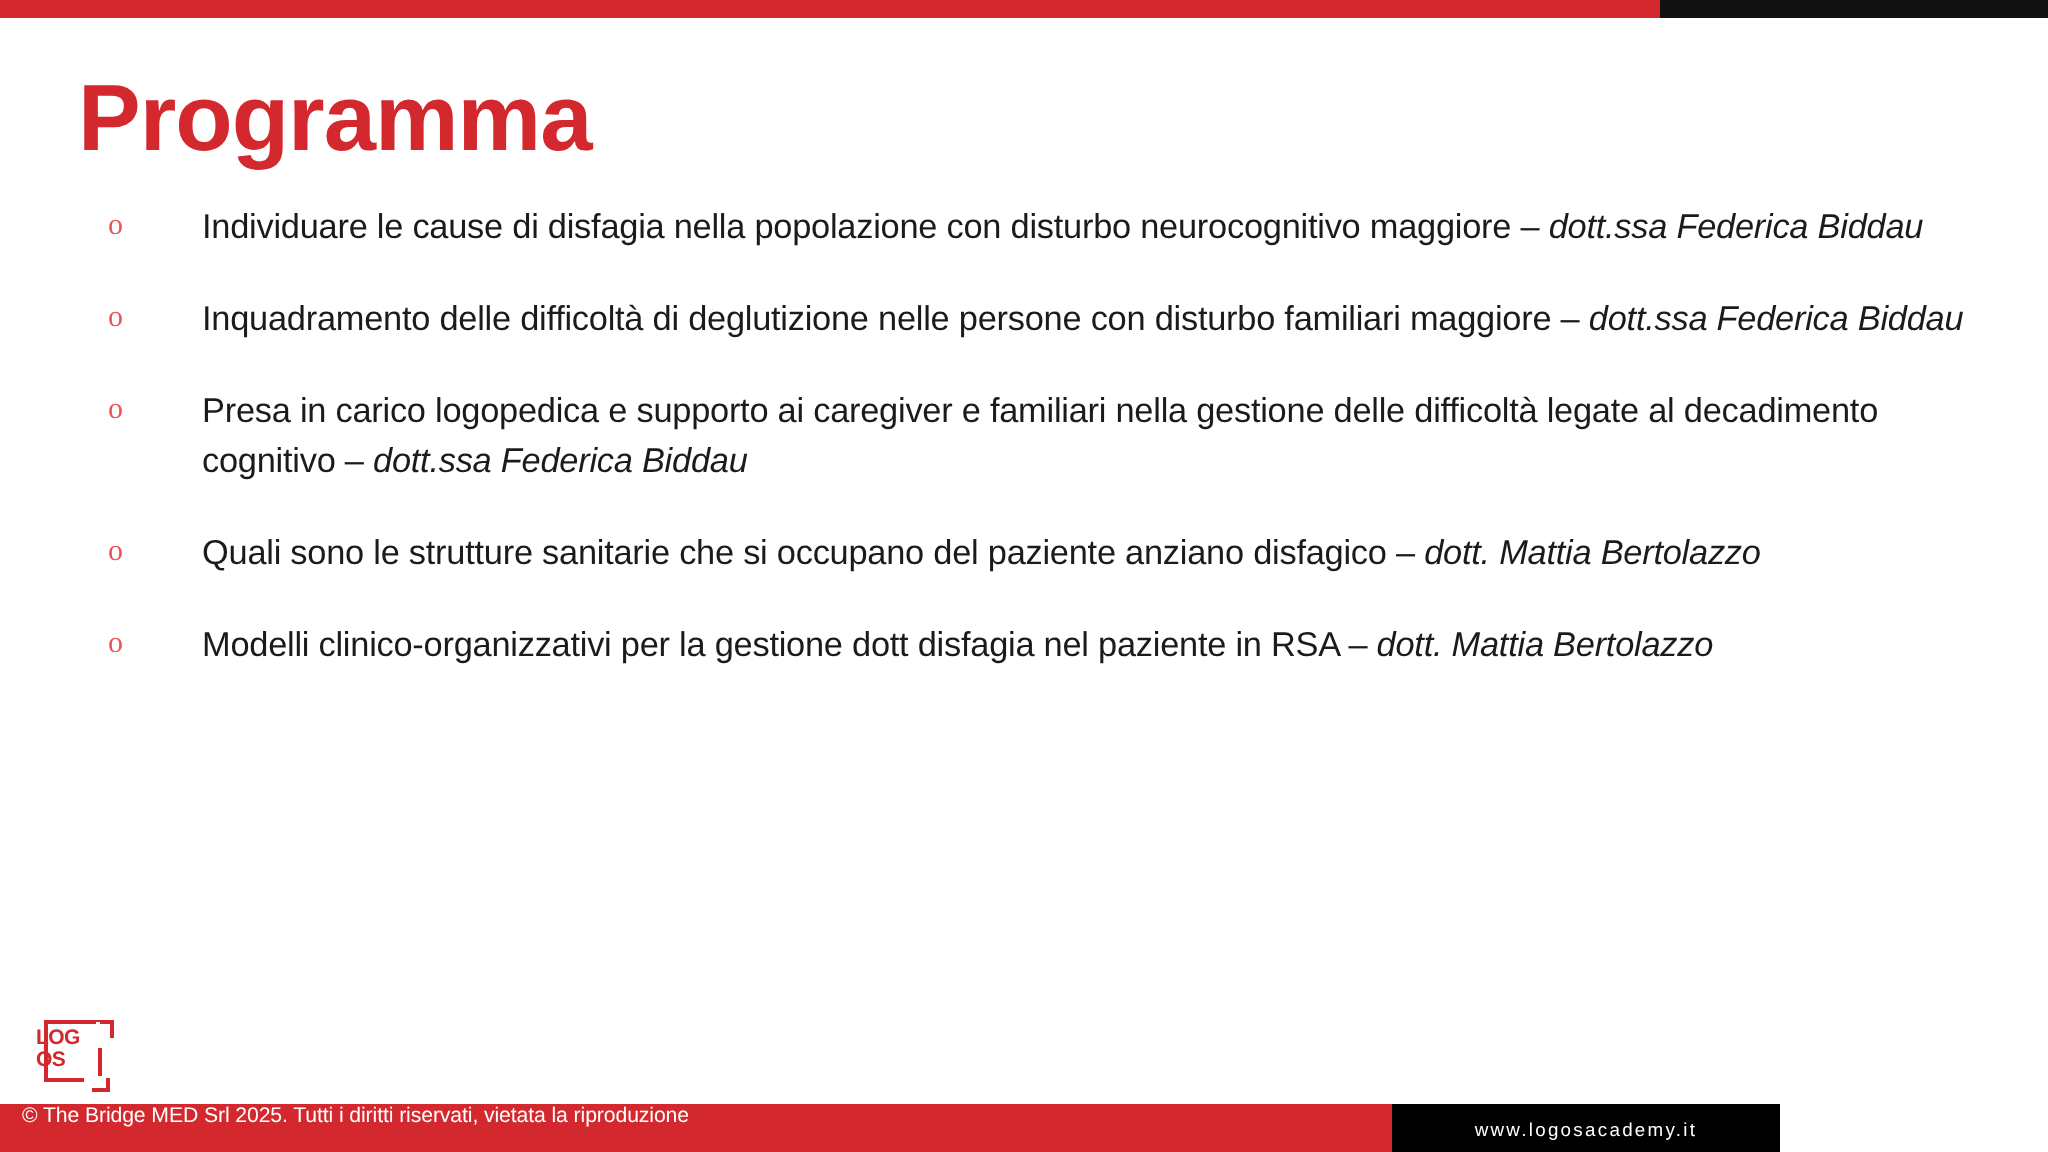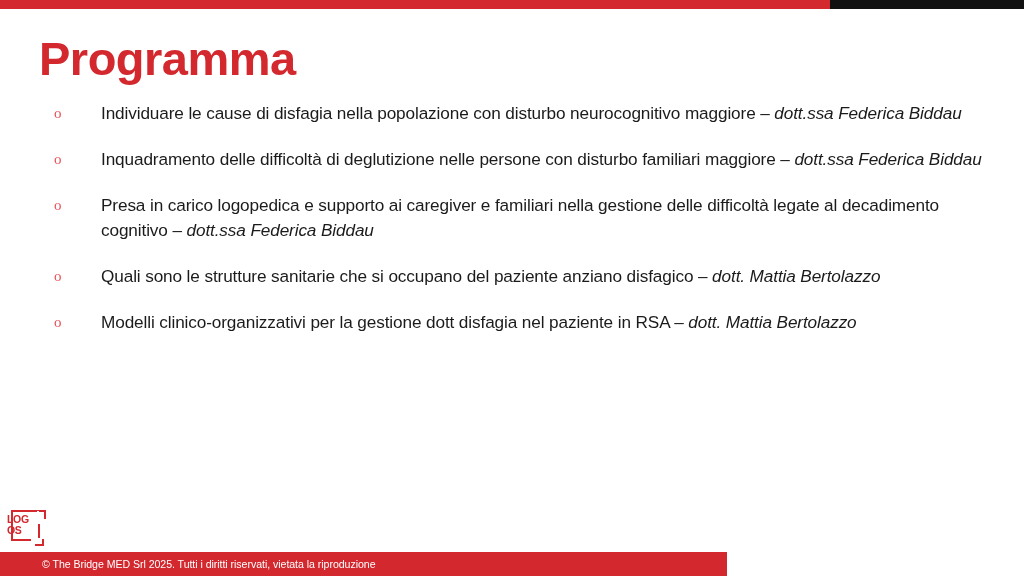--- a/index.html
+++ b/index.html
@@ -81,21 +81,21 @@
     letter-spacing: -0.12px;
     margin-left: 21px;
   }
   .bullet-text .spk {
     font-style: italic;
   }
 
   
   .logo {
     position: absolute;
-    left: 7px;
+    left: 18px;
     top: 508px;
     width: 38px;
     height: 38px;
   }
   .logo-frame {
     position: absolute;
     left: 4px;
     top: 2px;
     width: 29px;
     height: 31px;
@@ -159,22 +159,20 @@
     bottom: 0;
     width: 1024px;
     height: 24px;
     display: flex;
   }
   .footer-left {
     width: 696px;
     height: 24px;
     background: #d2282e;
     display: flex;
-    align-items: center;
-    padding-left: 31px;
   }
   .footer-left-text {
     color: #ffffff;
     font-size: 10.6px;
     padding-left: 11px;
     letter-spacing: -0.05px;
   }
   .footer-right {
     width: 194px;
     height: 24px;
@@ -237,13 +235,16 @@
   <div class="logo-text">
     <div>LOG</div>
     <div>OS</div>
   </div>
 </div>
 
 <div class="footer">
   <div class="footer-left">
     <span class="footer-left-text">© The Bridge MED Srl 2025. Tutti i diritti riservati, vietata la riproduzione</span>
   </div>
+  <div class="footer-right">
+    <span class="footer-right-text">www.logosacademy.it</span>
+  </div>
 </div>
 
 </body></html>

